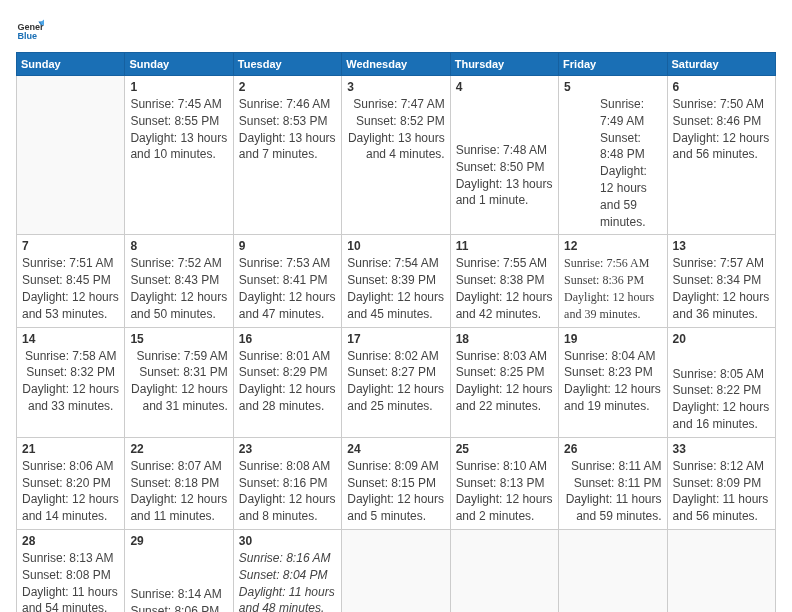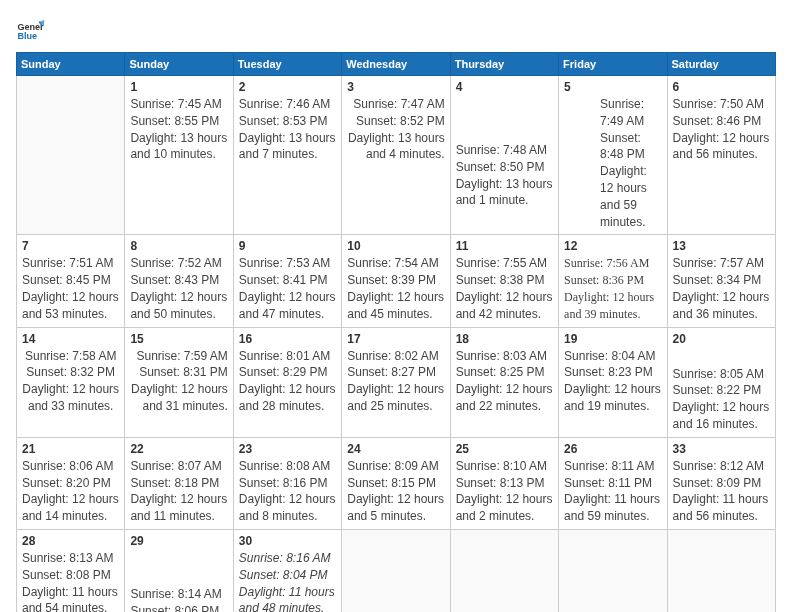--- a/index.html
+++ b/index.html
@@ -287,21 +287,21 @@
         </td>
         <td>
           <span class="day-number">25</span>
           <div class="cell-content" style="white-space: pre-line;">Sunrise: 8:10 AM
 Sunset: 8:13 PM
 Daylight: 12 hours
 and 2 minutes.</div>
         </td>
         <td>
           <span class="day-number">26</span>
-          <div class="cell-content" style="white-space: pre-line;">Sunrise: 8:11 AM
+          <div class="cell-content" style="white-space: pre-line; text-align: right;">Sunrise: 8:11 AM
 Sunset: 8:11 PM
 Daylight: 11 hours
 and 59 minutes.</div>
         </td>
         <td>
           <span class="day-number">33</span>
           <div class="cell-content" style="white-space: pre-line;">Sunrise: 8:12 AM
 Sunset: 8:09 PM
 Daylight: 11 hours
 and 56 minutes.</div>

